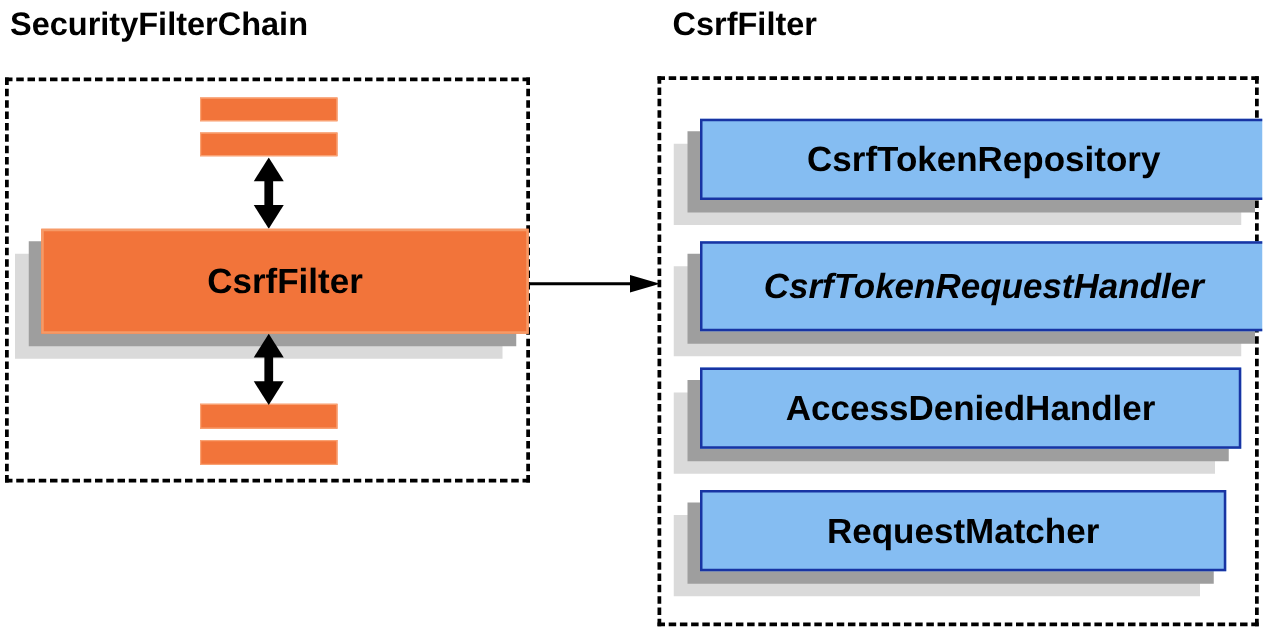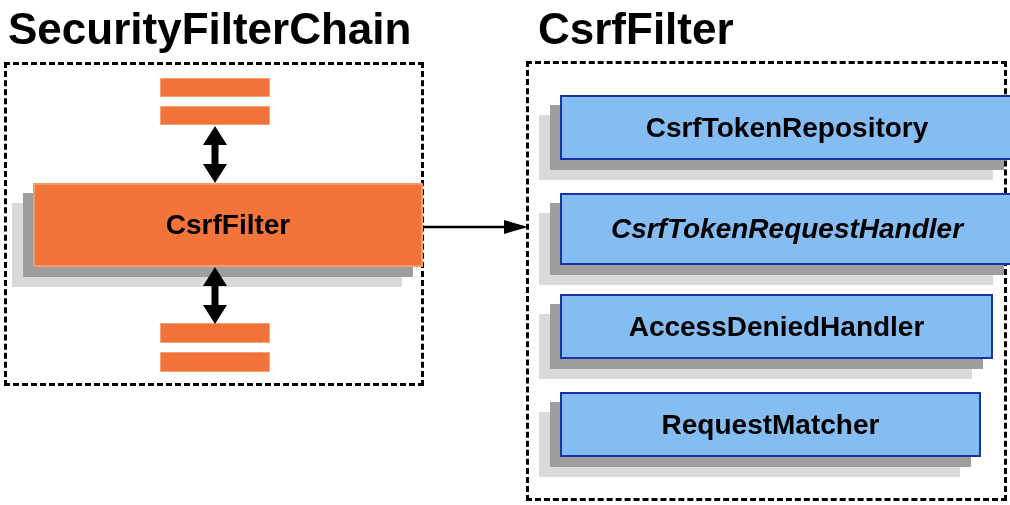--- a/index.html
+++ b/index.html
@@ -6,21 +6,21 @@
   .canvas {
     position: relative;
     width: 1010px;
     height: 505px;
     background: #ffffff;
     font-family: "Liberation Sans", sans-serif;
     overflow: hidden;
   }
   .title {
     position: absolute;
-    font-size: 44px;
+    font-size: 26px;
     font-weight: 700;
     color: #000000;
     white-space: nowrap;
     line-height: 1.1;
   }
   .dashed-box {
     position: absolute;
     border: 3px dashed #000000;
     box-sizing: border-box;
     background: transparent;

